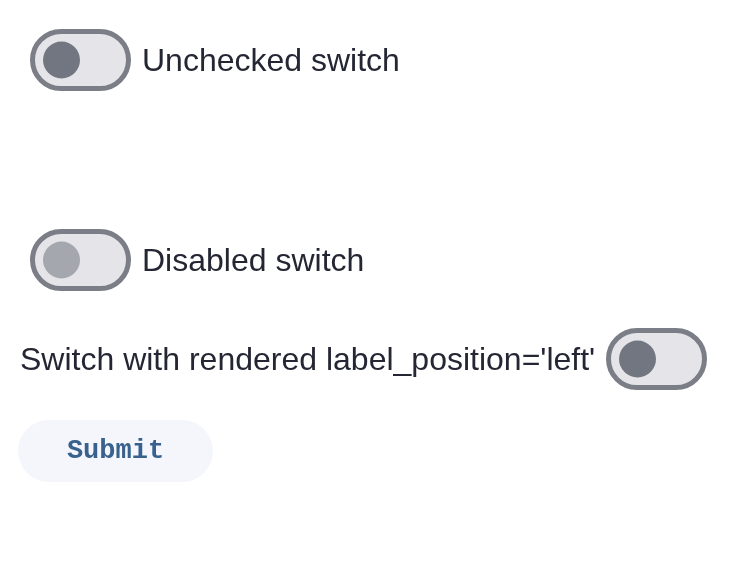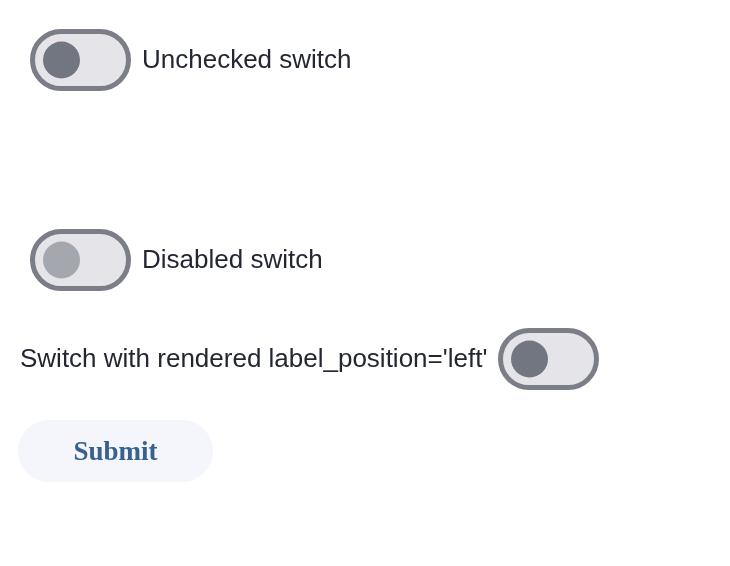--- a/index.html
+++ b/index.html
@@ -63,37 +63,37 @@
     background: var(--knob-on);
   }
   .switch.disabled {
     cursor: default;
   }
   .switch.disabled .knob {
     background: var(--knob-disabled);
   }
 
   .switch-label {
-    font-size: 26px;
+    font-size: 32px;
     line-height: 1.2;
     color: var(--label-color);
     white-space: nowrap;
   }
 
   .submit-button {
     position: absolute;
     left: 18px;
     top: 420px;
     width: 195px;
     height: 62px;
     border: none;
     border-radius: 31px;
     background: var(--button-bg);
     color: var(--button-text);
-    font-family: Liberation Serif, serif;
+    font-family: Liberation Mono, monospace;
     font-size: 27px;
     font-weight: 600;
     display: flex;
     align-items: center;
     justify-content: center;
     cursor: pointer;
     padding: 0;
   }
 </style>
 </head>

